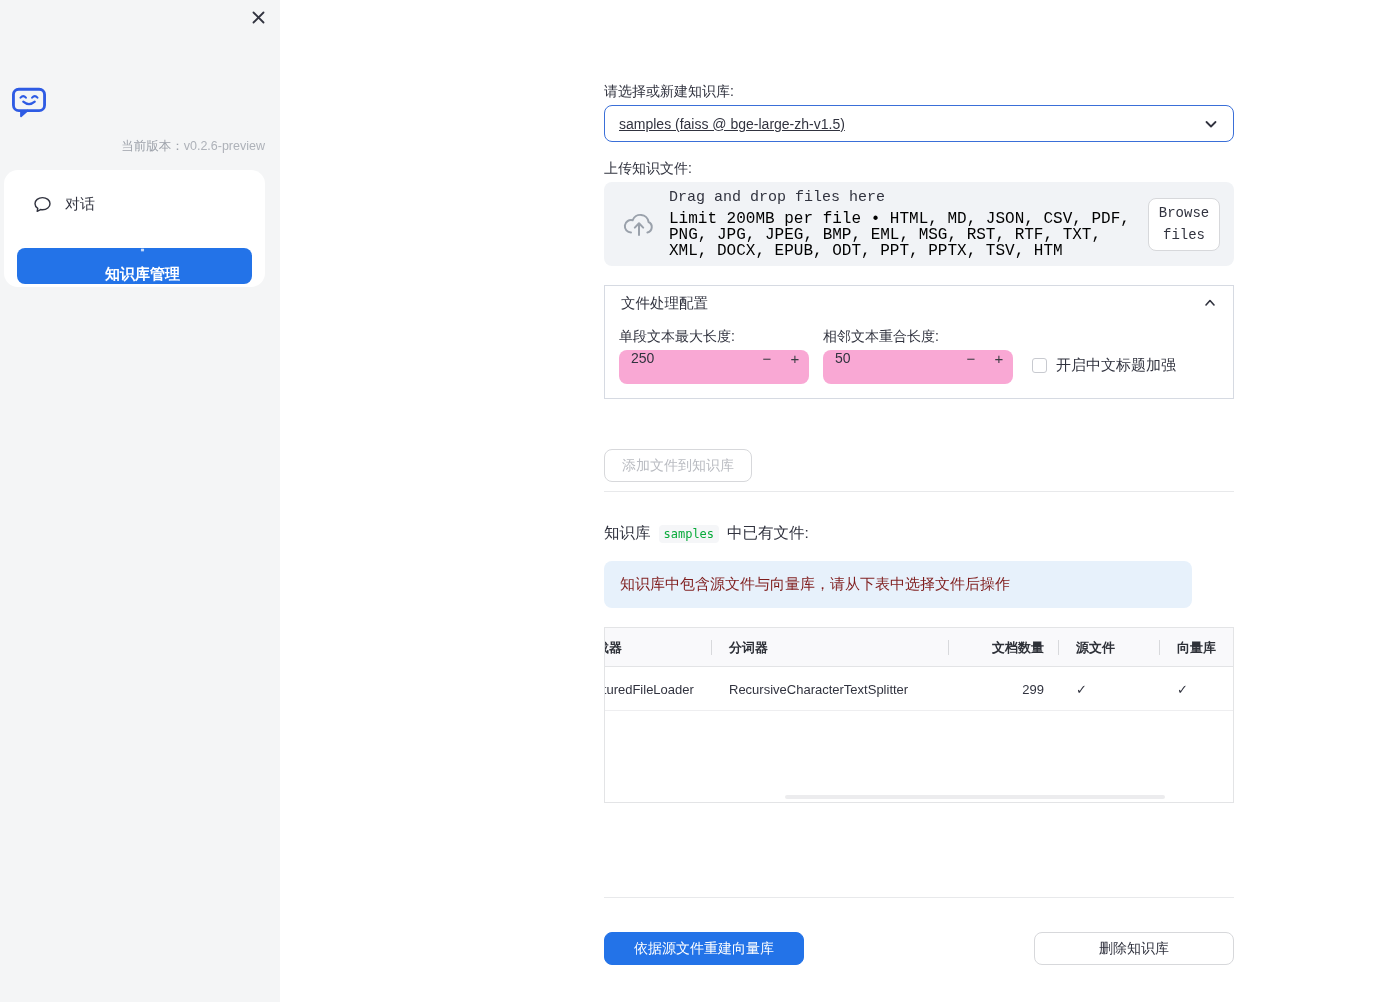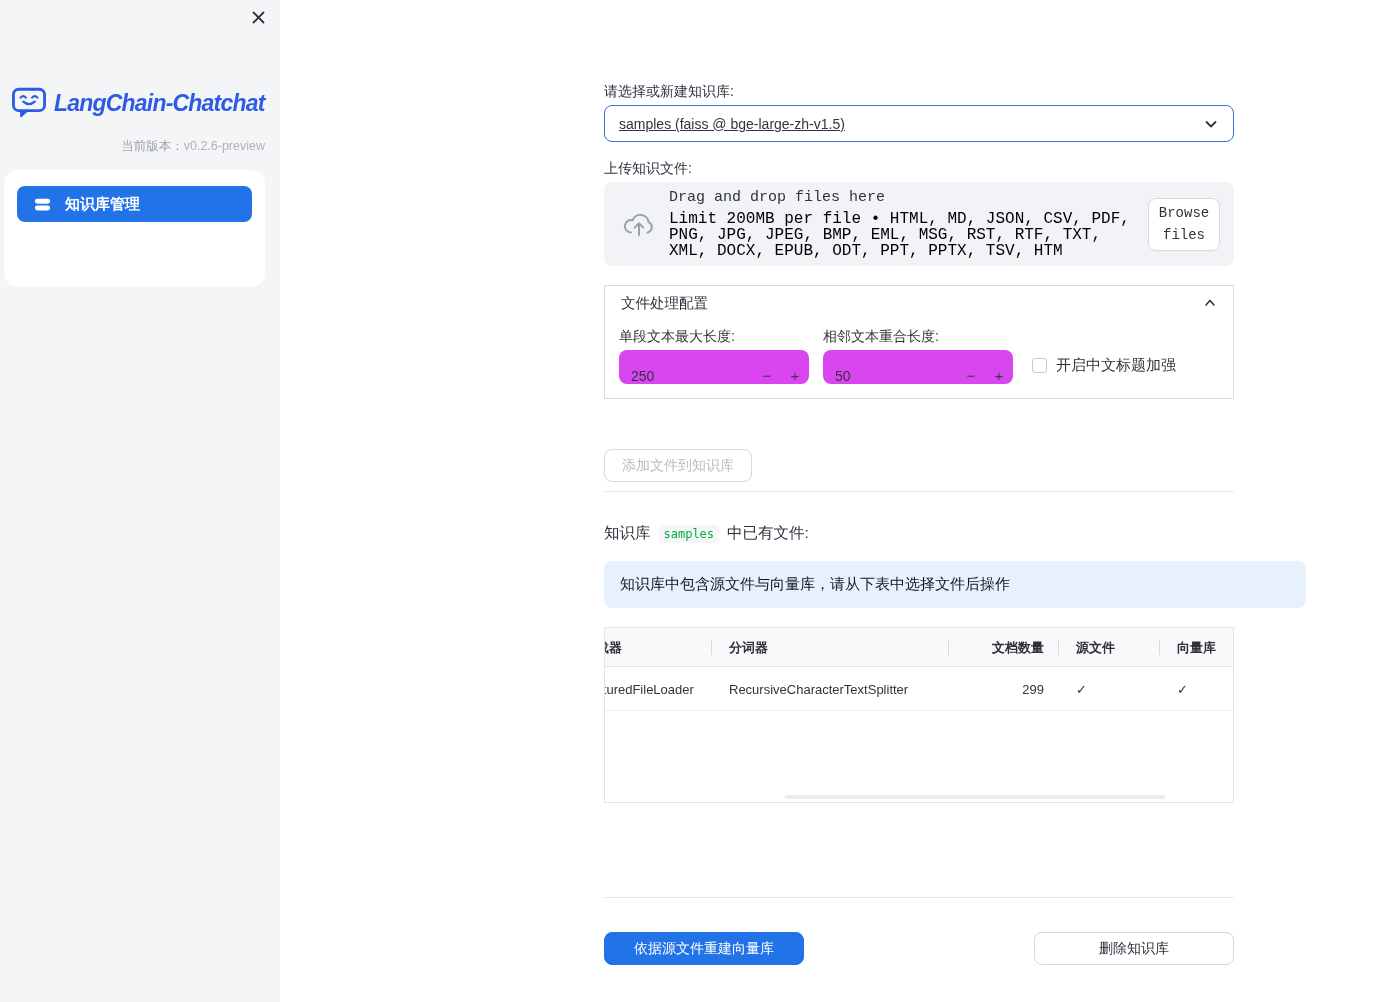--- a/index.html
+++ b/index.html
@@ -29,39 +29,39 @@
   .upload-cloud { margin-left:17px; flex:0 0 auto; display:flex; }
   .upload-texts { margin-left:12px; width:476px; }
   .upload-title { font-size:15px; color:#31333f; margin-bottom:5px; }
   .upload-limit { font-size:16px; color:#000000; line-height:16px; }
   .browse-btn { margin-left:auto; margin-right:14px; width:72px; height:53px; background:#ffffff; border:1px solid #d7d8db; border-radius:8px; font-size:14px; color:#31333f; display:flex; align-items:center; justify-content:center; text-align:center; line-height:22px; cursor:pointer; }
 
   .expander { position:absolute; left:0; top:285px; width:630px; height:114px; background:#ffffff; border:1px solid #d6dae2; border-radius:0; }
   .expander-header { position:absolute; left:0; top:0; width:100%; height:34px; display:flex; align-items:center; padding:0 16px; font-size:14.5px; cursor:pointer; }
   .expander-header .chev-up { margin-left:auto; display:flex; }
   .num-label { position:absolute; top:42px; font-size:14px; }
-  .num-input { position:absolute; top:64px; width:190px; height:34px; background:#d946ef; border-radius:8px; display:flex; align-items:flex-end; }
+  .num-input { position:absolute; top:64px; width:190px; height:34px; background:#f9a8d4; border-radius:8px; display:flex; align-items:flex-start; }
   .num-value { padding-left:12px; font-size:14px; flex:1; }
   .step-btn { width:28px; text-align:center; font-size:15px; color:#3a3c42; cursor:pointer; user-select:none; }
   .chk-row { position:absolute; left:427px; top:70px; display:flex; align-items:center; gap:9px; }
   .chk-box { width:15px; height:15px; border:1.5px solid #c8cad0; border-radius:3px; background:#ffffff; cursor:pointer; }
   .chk-label { font-size:15px; }
 
   .btn { border-radius:8px; font-size:14px; display:flex; align-items:center; justify-content:center; cursor:pointer; white-space:nowrap; }
   .btn-disabled { background:#ffffff; border:1px solid #d7d8db; color:#babcc2;margin-top:33px; }
   .btn-secondary { background:#ffffff; border:1px solid #d7d8db; color:#31333f; }
   .btn-primary { background:#2373e8; border:1px solid #2373e8; color:#ffffff; }
   .add-btn { position:absolute; left:0; top:416px; height:33px; padding:0 17px; }
 
   .hr { position:absolute; left:0; width:630px; height:1px; background:#e8e9eb; }
 
   .files-line { position:absolute; left:0; top:523px; display:flex; align-items:center; gap:8px; font-size:15.5px; }
   .code-chip { font-family:"DejaVu Sans Mono","Liberation Mono",monospace; font-size:12px; color:#09ab3b; background:#f5f6f8; border-radius:4px; padding:2px 5px; }
 
-  .info-banner { position:absolute; left:0; top:561px; width:702px; height:47px; background:#e7f1fb; border-radius:8px; display:flex; align-items:center; padding:0 16px; font-size:15px; color:#0f172a; }
+  .info-banner { position:absolute; left:0; top:561px; width:588px; height:47px; background:#e7f1fb; border-radius:8px; display:flex; align-items:center; padding:0 16px; font-size:15px; color:#7f1d1d; }
 
   
   .dtable { position:absolute; left:0; top:627px; width:630px; height:176px; border:1px solid #e3e4e6; background:#ffffff; }
   .thead { position:absolute; left:0; top:0; width:100%; height:39px; background:#f9f9fb; border-bottom:1px solid #e3e4e6; font-size:13px; font-weight:600; color:#2e3138; }
   .th { position:absolute; top:0; height:39px; display:flex; align-items:center; overflow:hidden; white-space:nowrap; }
   .vsep { position:absolute; top:12px; width:1px; height:15px; background:#d8d9dc; }
   .trow { position:absolute; left:0; top:39px; width:100%; height:44px; border-bottom:1px solid #eeeef0; font-size:13px; color:#31333f; cursor:pointer; }
   .td { position:absolute; top:0; height:44px; display:flex; align-items:center; overflow:hidden; white-space:nowrap; }
   .clip-head { margin-left:-58px; }
   .clip-cell { margin-left:-57px; }
@@ -95,28 +95,33 @@
     </div>
 
     <div class="logo-row">
       <svg width="36" height="32" viewBox="0 0 40 36">
         <rect x="2.5" y="2.5" width="35" height="24" rx="6" fill="none" stroke="#2e5be4" stroke-width="3.2"></rect>
         <path d="M11 26 L11 33 L19 26" fill="#2e5be4" stroke="#2e5be4" stroke-width="2" stroke-linejoin="round"></path>
         <path d="M10.5 12 q3 -3.4 6 0" fill="none" stroke="#2e5be4" stroke-width="2.4" stroke-linecap="round"></path>
         <path d="M23.5 12 q3 -3.4 6 0" fill="none" stroke="#2e5be4" stroke-width="2.4" stroke-linecap="round"></path>
         <path d="M13.5 16.5 q6.5 5.5 13 0" fill="none" stroke="#2e5be4" stroke-width="2.4" stroke-linecap="round"></path>
       </svg>
-      <span class="logo-text">LangChain-Chatchat</span>
     </div>
 
     <div class="version-line">
       <span>当前版本：</span><span class="ver-val">v0.2.6-preview</span>
     </div>
 
     <div class="menu-card">
+      <div class="menu-item">
+        <svg width="19" height="19" viewBox="0 0 20 20">
+          <path d="M10 2.8 c-4.4 0 -7.9 2.8 -7.9 6.3 0 2 1.1 3.7 2.9 4.9 l-0.6 3.2 3.5 -1.9 c0.7 0.1 1.4 0.2 2.1 0.2 4.4 0 7.9 -2.8 7.9 -6.4 0 -3.5 -3.5 -6.3 -7.9 -6.3 z" fill="none" stroke="#31333f" stroke-width="1.5" stroke-linejoin="round"></path>
+        </svg>
+        <span>对话</span>
+      </div>
       <div class="menu-item active">
         <svg width="19" height="19" viewBox="0 0 20 20">
           <rect x="2" y="4" width="16" height="5.2" rx="2.6" fill="#ffffff"></rect>
           <rect x="2" y="11" width="16" height="5.2" rx="2.6" fill="#ffffff"></rect>
         </svg>
         <span>知识库管理</span>
       </div>
     </div>
   </div>
 

